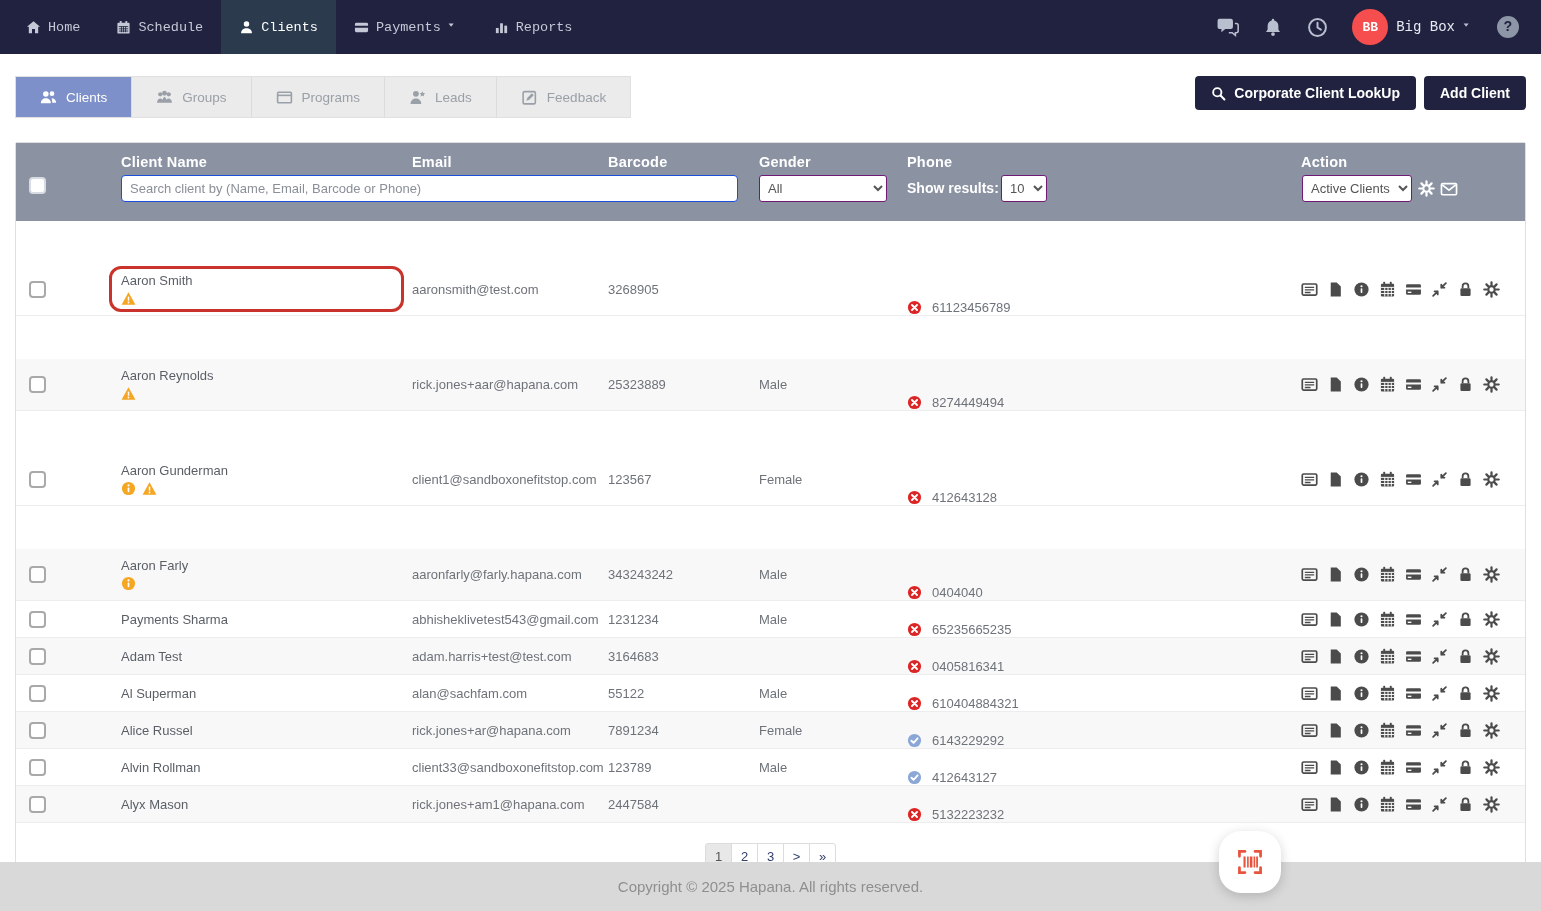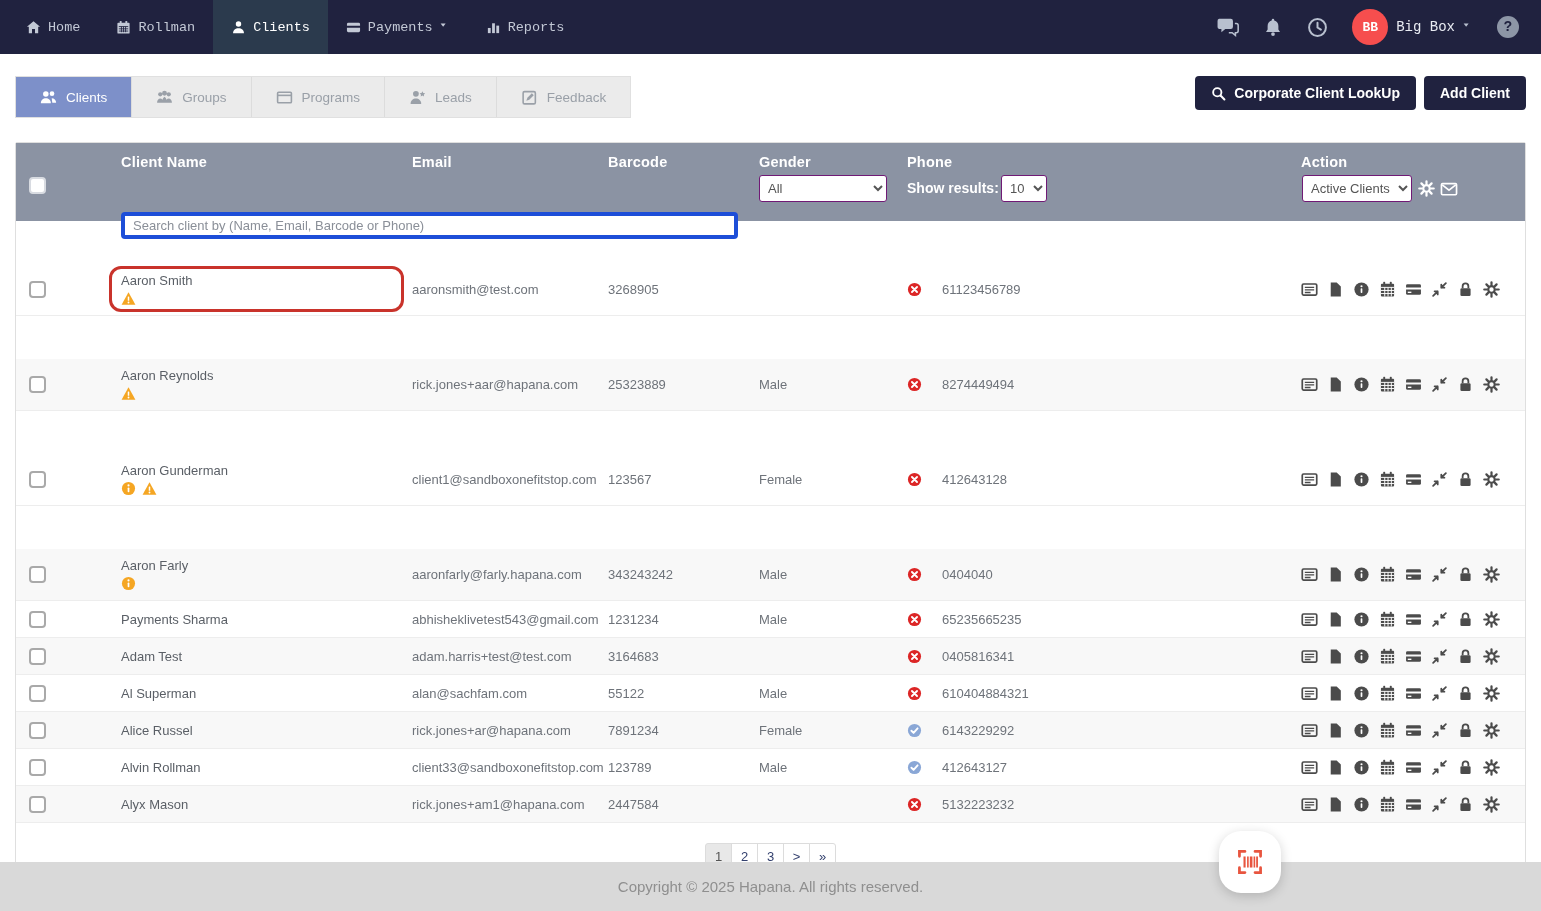--- a/index.html
+++ b/index.html
@@ -59,22 +59,22 @@
   }
   .thead { background: #8b93a3; height: 78px; position: relative; color: #ffffff; }
   .th-label { position: absolute; top: 11px; font-size: 14.5px; font-weight: bold; letter-spacing: .2px; }
   .checkbox {
     width: 17px; height: 17px; border: 2px solid #a9a9a9; border-radius: 4px; background: #fff;
     display: inline-block; cursor: pointer;
   }
   .thead .checkbox { border-color: #d8dbe1; position: absolute; left: 13px; top: 34px; }
   .search-input {
     position: absolute; left: 105px; top: 32px; width: 617px; height: 27px;
-    border: 4px solid #1d4ed8; border-radius: 4px; padding: 0 8px; font-size: 13px;
-    font-family: "Liberation Sans", sans-serif; color: #555; outline: none; margin-top: 37px;
+    border: 1px solid #1d4ed8; border-radius: 4px; padding: 0 8px; font-size: 13px;
+    font-family: "Liberation Sans", sans-serif; color: #555; outline: none;
   }
   .search-input::placeholder { color: #8a8f98; }
   select {
     font-family: "Liberation Sans", sans-serif; font-size: 13px; color: #555;
     border: 1px solid #701a75; border-radius: 3px; background: #fff; height: 27px; padding: 0 4px; cursor: pointer;
   }
   .sel-gender { position: absolute; left: 743px; top: 32px; width: 128px; }
   .show-results { position: absolute; left: 891px; top: 37px; font-size: 14px; font-weight: bold; }
   .sel-results { position: absolute; left: 985px; top: 32px; width: 46px; }
   .sel-status { position: absolute; left: 1286px; top: 32px; width: 110px; }
@@ -85,21 +85,21 @@
   
   .row { display: flex; align-items: stretch; height: 37px; border-bottom: 1px solid #ededed; background: #fff; }
   .row.alt { background: #f8f8f8; }
   .row.tall { height: 52px; margin-top: 43px; }
   .cell { display: flex; align-items: center; font-size: 13px; color: #6e737a; }
   .col-check { width: 105px; padding-left: 13px; }
   .col-name  { width: 291px; position: relative; color: #5a5f66; }
   .col-email { width: 196px; }
   .col-barcode { width: 151px; }
   .col-gender { width: 148px; }
-  .col-phone { width: 394px; gap: 20px; }
+  .col-phone { width: 394px; gap: 10px; align-items: flex-end; }
   .col-action { flex: 1; gap: 9px; color: #4b4b4b; }
   .row.tall .col-name { flex-direction: column; align-items: flex-start; justify-content: center; gap: 3px; }
   .name-flags { display: flex; gap: 6px; align-items: center; }
   .action-ic { color: #4b4b4b; cursor: pointer; }
   .highlight-ring {
     position: absolute; left: -12px; top: 2px; width: 295px; height: 46px;
     border: 3px solid #c9332b; border-radius: 12px; pointer-events: none;
   }
 
   
@@ -140,21 +140,21 @@
       </div>
       <div class="nav-item">
         <span class="ic">
           <svg width="15" height="15" viewBox="0 0 16 16">
             <rect x="1.5" y="3" width="13" height="11.5" rx="1" fill="currentColor"></rect>
             <rect x="4" y="1" width="2" height="3.4" rx=".7" fill="currentColor"></rect>
             <rect x="10" y="1" width="2" height="3.4" rx=".7" fill="currentColor"></rect>
             <path d="M3 7h10M5.8 7v6M8 7v6M10.2 7v6M3 9.4h10M3 11.8h10" stroke="#20223f" stroke-width=".9"></path>
           </svg>
         </span>
-        <span>Rollman</span>
+        <span>Schedule</span>
       </div>
       <div class="nav-item active">
         <span class="ic">
           <svg width="15" height="15" viewBox="0 0 16 16">
             <circle cx="8" cy="4.3" r="2.9" fill="currentColor"></circle>
             <path d="M2.2 14c0-3.4 2.6-5.3 5.8-5.3s5.8 1.9 5.8 5.3Z" fill="currentColor"></path>
           </svg>
         </span>
         <span>Clients</span>
       </div>

